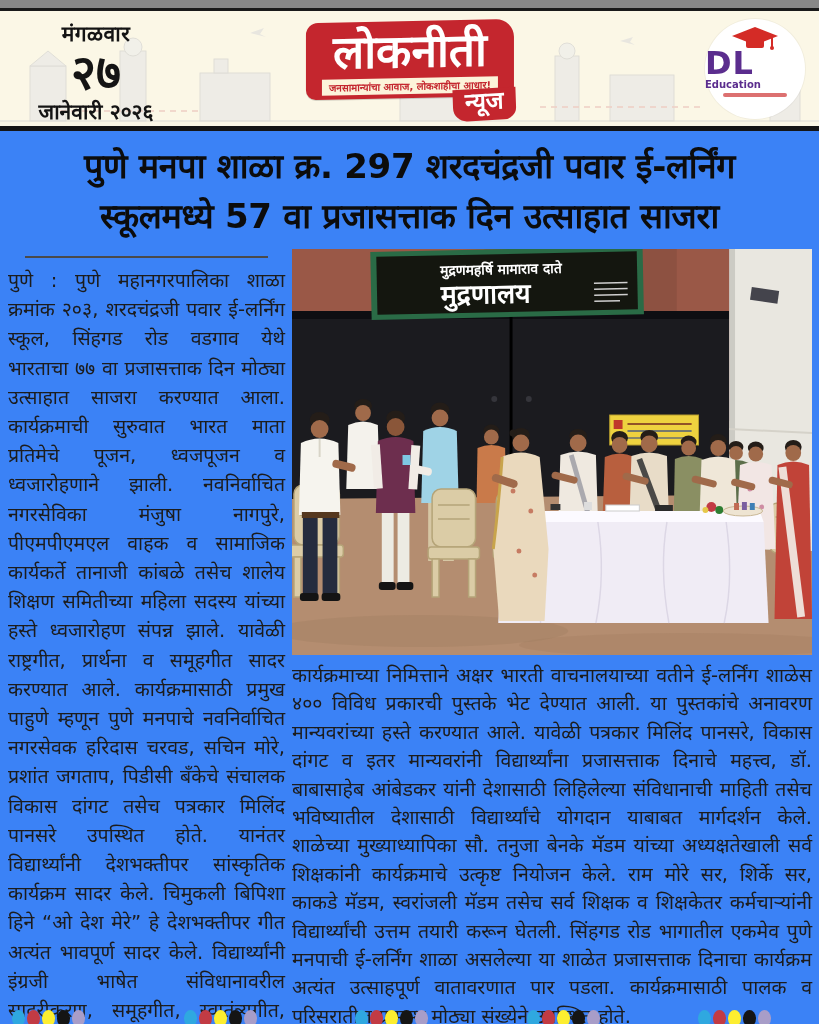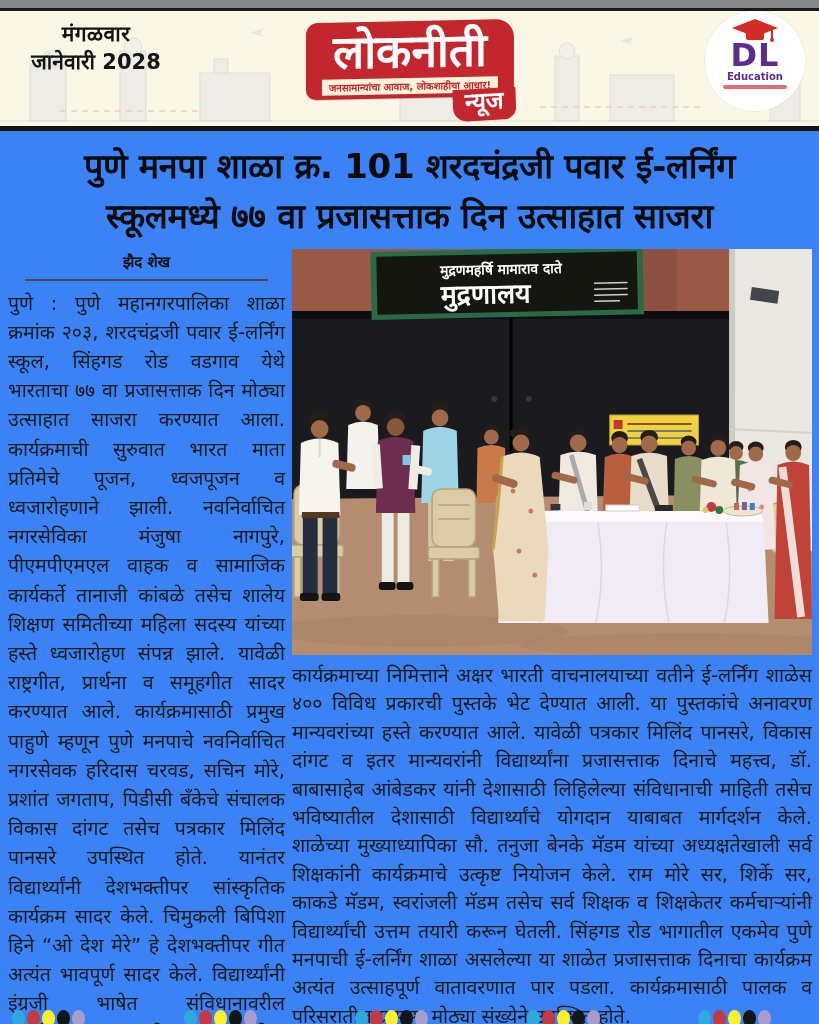--- a/index.html
+++ b/index.html
@@ -34,22 +34,22 @@
     display:inline-block; background:#fcf3da; color:#c4262e; font-weight:bold;
     font-size:10px; padding:1px 7px; margin-top:2px; white-space:nowrap;
   }
   .logo-tab {
     position:absolute; right:-2px; bottom:-24px; background:#c4262e; color:#fff;
     font-weight:800; font-size:24px; padding:0 12px 6px; border-radius:0 0 12px 14px;
     transform:rotate(-2deg); line-height:1.1;
   }
 
   .dl-badge {
-    position:absolute; right:14px; top:0; width:100px; height:100px;
-    background:#fff; border-radius:50%; text-align:center; z-index:3;
+    position:absolute; right:14px; top:8px; width:100px; height:100px;
+    background:#fff; border-radius:50%; z-index:3;
     box-shadow:0 0 0 1px rgba(0,0,0,.04);
     padding-top:8px;
   }
   .dl-cap { display:block; margin:0 auto -4px; }
   .dl-initials { color:#5b2d8e; font-size:32px; font-weight:800; line-height:1; letter-spacing:1px; }
   .dl-label { color:#5b2d8e; font-size:10px; font-weight:700; line-height:1.1; }
   .dl-tagline-bar { width:64px; height:4px; background:#d04040; opacity:.75; margin:3px auto 0; border-radius:2px; }
 
   .black-rule { width:100%; height:5px; background:#151515; position:relative; z-index:4; }
 
@@ -111,21 +111,22 @@
       <g stroke="#e7b7b2" stroke-width="2" stroke-dasharray="6 5" opacity=".8">
         <line x1="60" y1="100" x2="200" y2="100"></line>
         <line x1="540" y1="96" x2="700" y2="96"></line>
       </g>
       <path d="M250 22 l14 -5 l-4 6 l6 3 z" fill="#dcdcdc"></path>
       <path d="M620 30 l13 -4 l-3 5 l5 3 z" fill="#dcdcdc"></path>
     </svg>
 
     <div class="date-block">
       <div class="date-day">मंगळवार</div>
-      <div class="date-my">जानेवारी 2028</div>
+      <div class="date-num">२७</div>
+      <div class="date-my">जानेवारी २०२६</div>
     </div>
 
     <div class="logo-wrap">
       <div class="logo-box">
         <div class="logo-title">लोकनीती</div>
         <div class="logo-strip">जनसामान्यांचा आवाज, लोकशाहीचा आधार!</div>
         <div class="logo-tab">न्यूज</div>
       </div>
     </div>
 
@@ -138,28 +139,27 @@
       </svg>
       <div class="dl-initials">DL</div>
       <div class="dl-label">Education</div>
       <div class="dl-tagline-bar"></div>
     </div>
   </header>
 
   <div class="black-rule"></div>
 
   <h1 class="headline">
-    <span>पुणे मनपा शाळा क्र. 101 शरदचंद्रजी पवार ई-लर्निंग</span><br>
-    <span>स्कूलमध्ये ७७ वा प्रजासत्ताक दिन उत्साहात साजरा</span>
+    <span>पुणे मनपा शाळा क्र. 297 शरदचंद्रजी पवार ई-लर्निंग</span><br>
+    <span>स्कूलमध्ये 57 वा प्रजासत्ताक दिन उत्साहात साजरा</span>
   </h1>
 
   <main>
     <div class="left-col">
       <div class="byline">
-        <div>झैद शेख</div>
       </div>
       <p class="body-text"><span class="lead">पुणे</span><span> : </span><span>पुणे महानगरपालिका शाळा क्रमांक २०३, शरदचंद्रजी पवार ई-लर्निंग स्कूल, सिंहगड रोड वडगाव येथे भारताचा ७७ वा प्रजासत्ताक दिन मोठ्या उत्साहात साजरा करण्यात आला. कार्यक्रमाची सुरुवात भारत माता प्रतिमेचे पूजन, ध्वजपूजन व ध्वजारोहणाने झाली. नवनिर्वाचित नगरसेविका मंजुषा नागपुरे, पीएमपीएमएल वाहक व सामाजिक कार्यकर्ते तानाजी कांबळे तसेच शालेय शिक्षण समितीच्या महिला सदस्य यांच्या हस्ते ध्वजारोहण संपन्न झाले. यावेळी राष्ट्रगीत, प्रार्थना व समूहगीत सादर करण्यात आले. कार्यक्रमासाठी प्रमुख पाहुणे म्हणून पुणे मनपाचे नवनिर्वाचित नगरसेवक हरिदास चरवड, सचिन मोरे, प्रशांत जगताप, पिडीसी बँकेचे संचालक विकास दांगट तसेच पत्रकार मिलिंद पानसरे उपस्थित होते. यानंतर विद्यार्थ्यांनी देशभक्तीपर सांस्कृतिक कार्यक्रम सादर केले. चिमुकली बिपिशा हिने “ओ देश मेरे” हे देशभक्तीपर गीत अत्यंत भावपूर्ण सादर केले. विद्यार्थ्यांनी इंग्रजी भाषेत संविधानावरील सादरीकरण, समूहगीत, स्वातंत्र्यगीत, मनोगत, प्रात्यक्षिके तसेच कवायत सादर करून उपस्थितांची मने जिंकली.</span></p>
     </div>
 
     <div class="right-col">
       <figure class="photo-fig">
         <svg viewBox="0 0 527 406" preserveAspectRatio="none">
 
           <rect x="0" y="0" width="527" height="406" fill="#b48d70"></rect>
 

